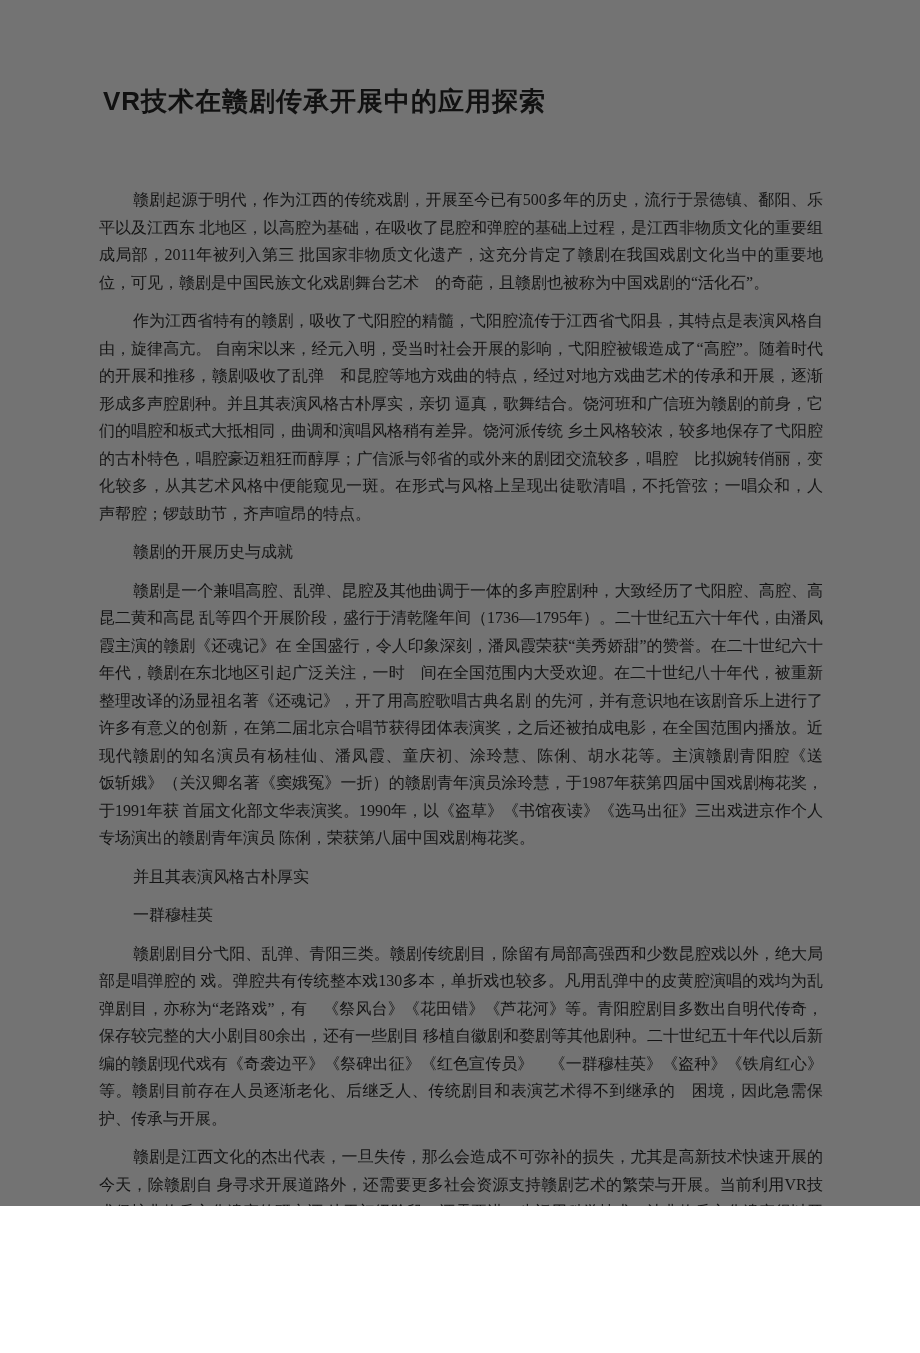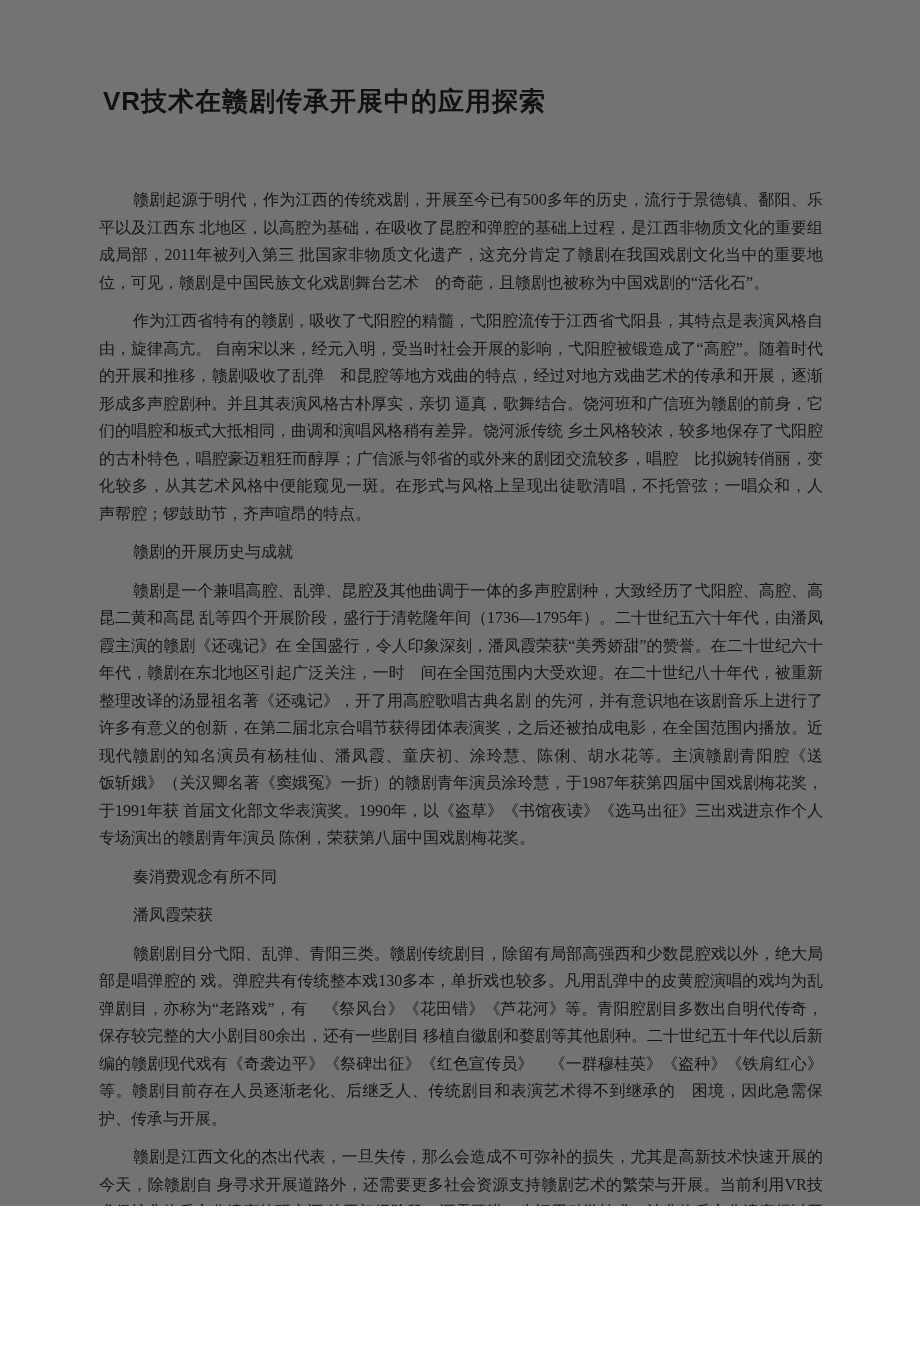--- a/index.html
+++ b/index.html
@@ -50,23 +50,23 @@
   <h1 class="doc-title">VR技术在赣剧传承开展中的应用探索</h1>
 
   <p class="block paragraph">赣剧起源于明代，作为江西的传统戏剧，开展至今已有500多年的历史，流行于景德镇、鄱阳、乐平以及江西东 北地区，以高腔为基础，在吸收了昆腔和弹腔的基础上过程，是江西非物质文化的重要组成局部，2011年被列入第三 批国家非物质文化遗产，这充分肯定了赣剧在我国戏剧文化当中的重要地位，可见，赣剧是中国民族文化戏剧舞台艺术　的奇葩，且赣剧也被称为中国戏剧的“活化石”。</p>
 
   <p class="block paragraph">作为江西省特有的赣剧，吸收了弋阳腔的精髓，弋阳腔流传于江西省弋阳县，其特点是表演风格自由，旋律高亢。 自南宋以来，经元入明，受当时社会开展的影响，弋阳腔被锻造成了“高腔”。随着时代的开展和推移，赣剧吸收了乱弹　和昆腔等地方戏曲的特点，经过对地方戏曲艺术的传承和开展，逐渐形成多声腔剧种。并且其表演风格古朴厚实，亲切 逼真，歌舞结合。饶河班和广信班为赣剧的前身，它们的唱腔和板式大抵相同，曲调和演唱风格稍有差异。饶河派传统 乡土风格较浓，较多地保存了弋阳腔的古朴特色，唱腔豪迈粗狂而醇厚；广信派与邻省的或外来的剧团交流较多，唱腔　比拟婉转俏丽，变化较多，从其艺术风格中便能窥见一斑。在形式与风格上呈现出徒歌清唱，不托管弦；一唱众和，人　声帮腔；锣鼓助节，齐声喧昂的特点。</p>
 
   <p class="block section-heading">赣剧的开展历史与成就</p>
 
   <p class="block paragraph">赣剧是一个兼唱高腔、乱弹、昆腔及其他曲调于一体的多声腔剧种，大致经历了弋阳腔、高腔、高昆二黄和高昆 乱等四个开展阶段，盛行于清乾隆年间（1736—1795年）。二十世纪五六十年代，由潘凤霞主演的赣剧《还魂记》在 全国盛行，令人印象深刻，潘凤霞荣获“美秀娇甜”的赞誉。在二十世纪六十年代，赣剧在东北地区引起广泛关注，一时　间在全国范围内大受欢迎。在二十世纪八十年代，被重新整理改译的汤显祖名著《还魂记》，开了用高腔歌唱古典名剧 的先河，并有意识地在该剧音乐上进行了许多有意义的创新，在第二届北京合唱节获得团体表演奖，之后还被拍成电影，在全国范围内播放。近现代赣剧的知名演员有杨桂仙、潘凤霞、童庆初、涂玲慧、陈俐、胡水花等。主演赣剧青阳腔《送　　饭斩娥》（关汉卿名著《窦娥冤》一折）的赣剧青年演员涂玲慧，于1987年获第四届中国戏剧梅花奖，于1991年获 首届文化部文华表演奖。1990年，以《盗草》《书馆夜读》《选马出征》三出戏进京作个人专场演出的赣剧青年演员 陈俐，荣获第八届中国戏剧梅花奖。</p>
 
-  <p class="block section-heading">奏消费观念有所不同</p>
+  <p class="block section-heading">并且其表演风格古朴厚实</p>
 
-  <p class="block section-heading">潘凤霞荣获</p>
+  <p class="block section-heading">一群穆桂英</p>
 
   <p class="block paragraph">赣剧剧目分弋阳、乱弹、青阳三类。赣剧传统剧目，除留有局部高强西和少数昆腔戏以外，绝大局部是唱弹腔的 戏。弹腔共有传统整本戏130多本，单折戏也较多。凡用乱弹中的皮黄腔演唱的戏均为乱弹剧目，亦称为“老路戏”，有　《祭风台》《花田错》《芦花河》等。青阳腔剧目多数出自明代传奇，保存较完整的大小剧目80余出，还有一些剧目 移植自徽剧和婺剧等其他剧种。二十世纪五十年代以后新编的赣剧现代戏有《奇袭边平》《祭碑出征》《红色宣传员》　《一群穆桂英》《盗种》《铁肩红心》等。赣剧目前存在人员逐渐老化、后继乏人、传统剧目和表演艺术得不到继承的　困境，因此急需保护、传承与开展。</p>
 
 
 
   <p class="block paragraph">赣剧是江西文化的杰出代表，一旦失传，那么会造成不可弥补的损失，尤其是高新技术快速开展的今天，除赣剧自 身寻求开展道路外，还需要更多社会资源支持赣剧艺术的繁荣与开展。当前利用VR技术保护非物质文化遗产的研究还 处于初级阶段，还需要进一步运用科学技术，让非物质文化遗产得以开展和传承。</p>
 
 </div>
 
 </body></html>

